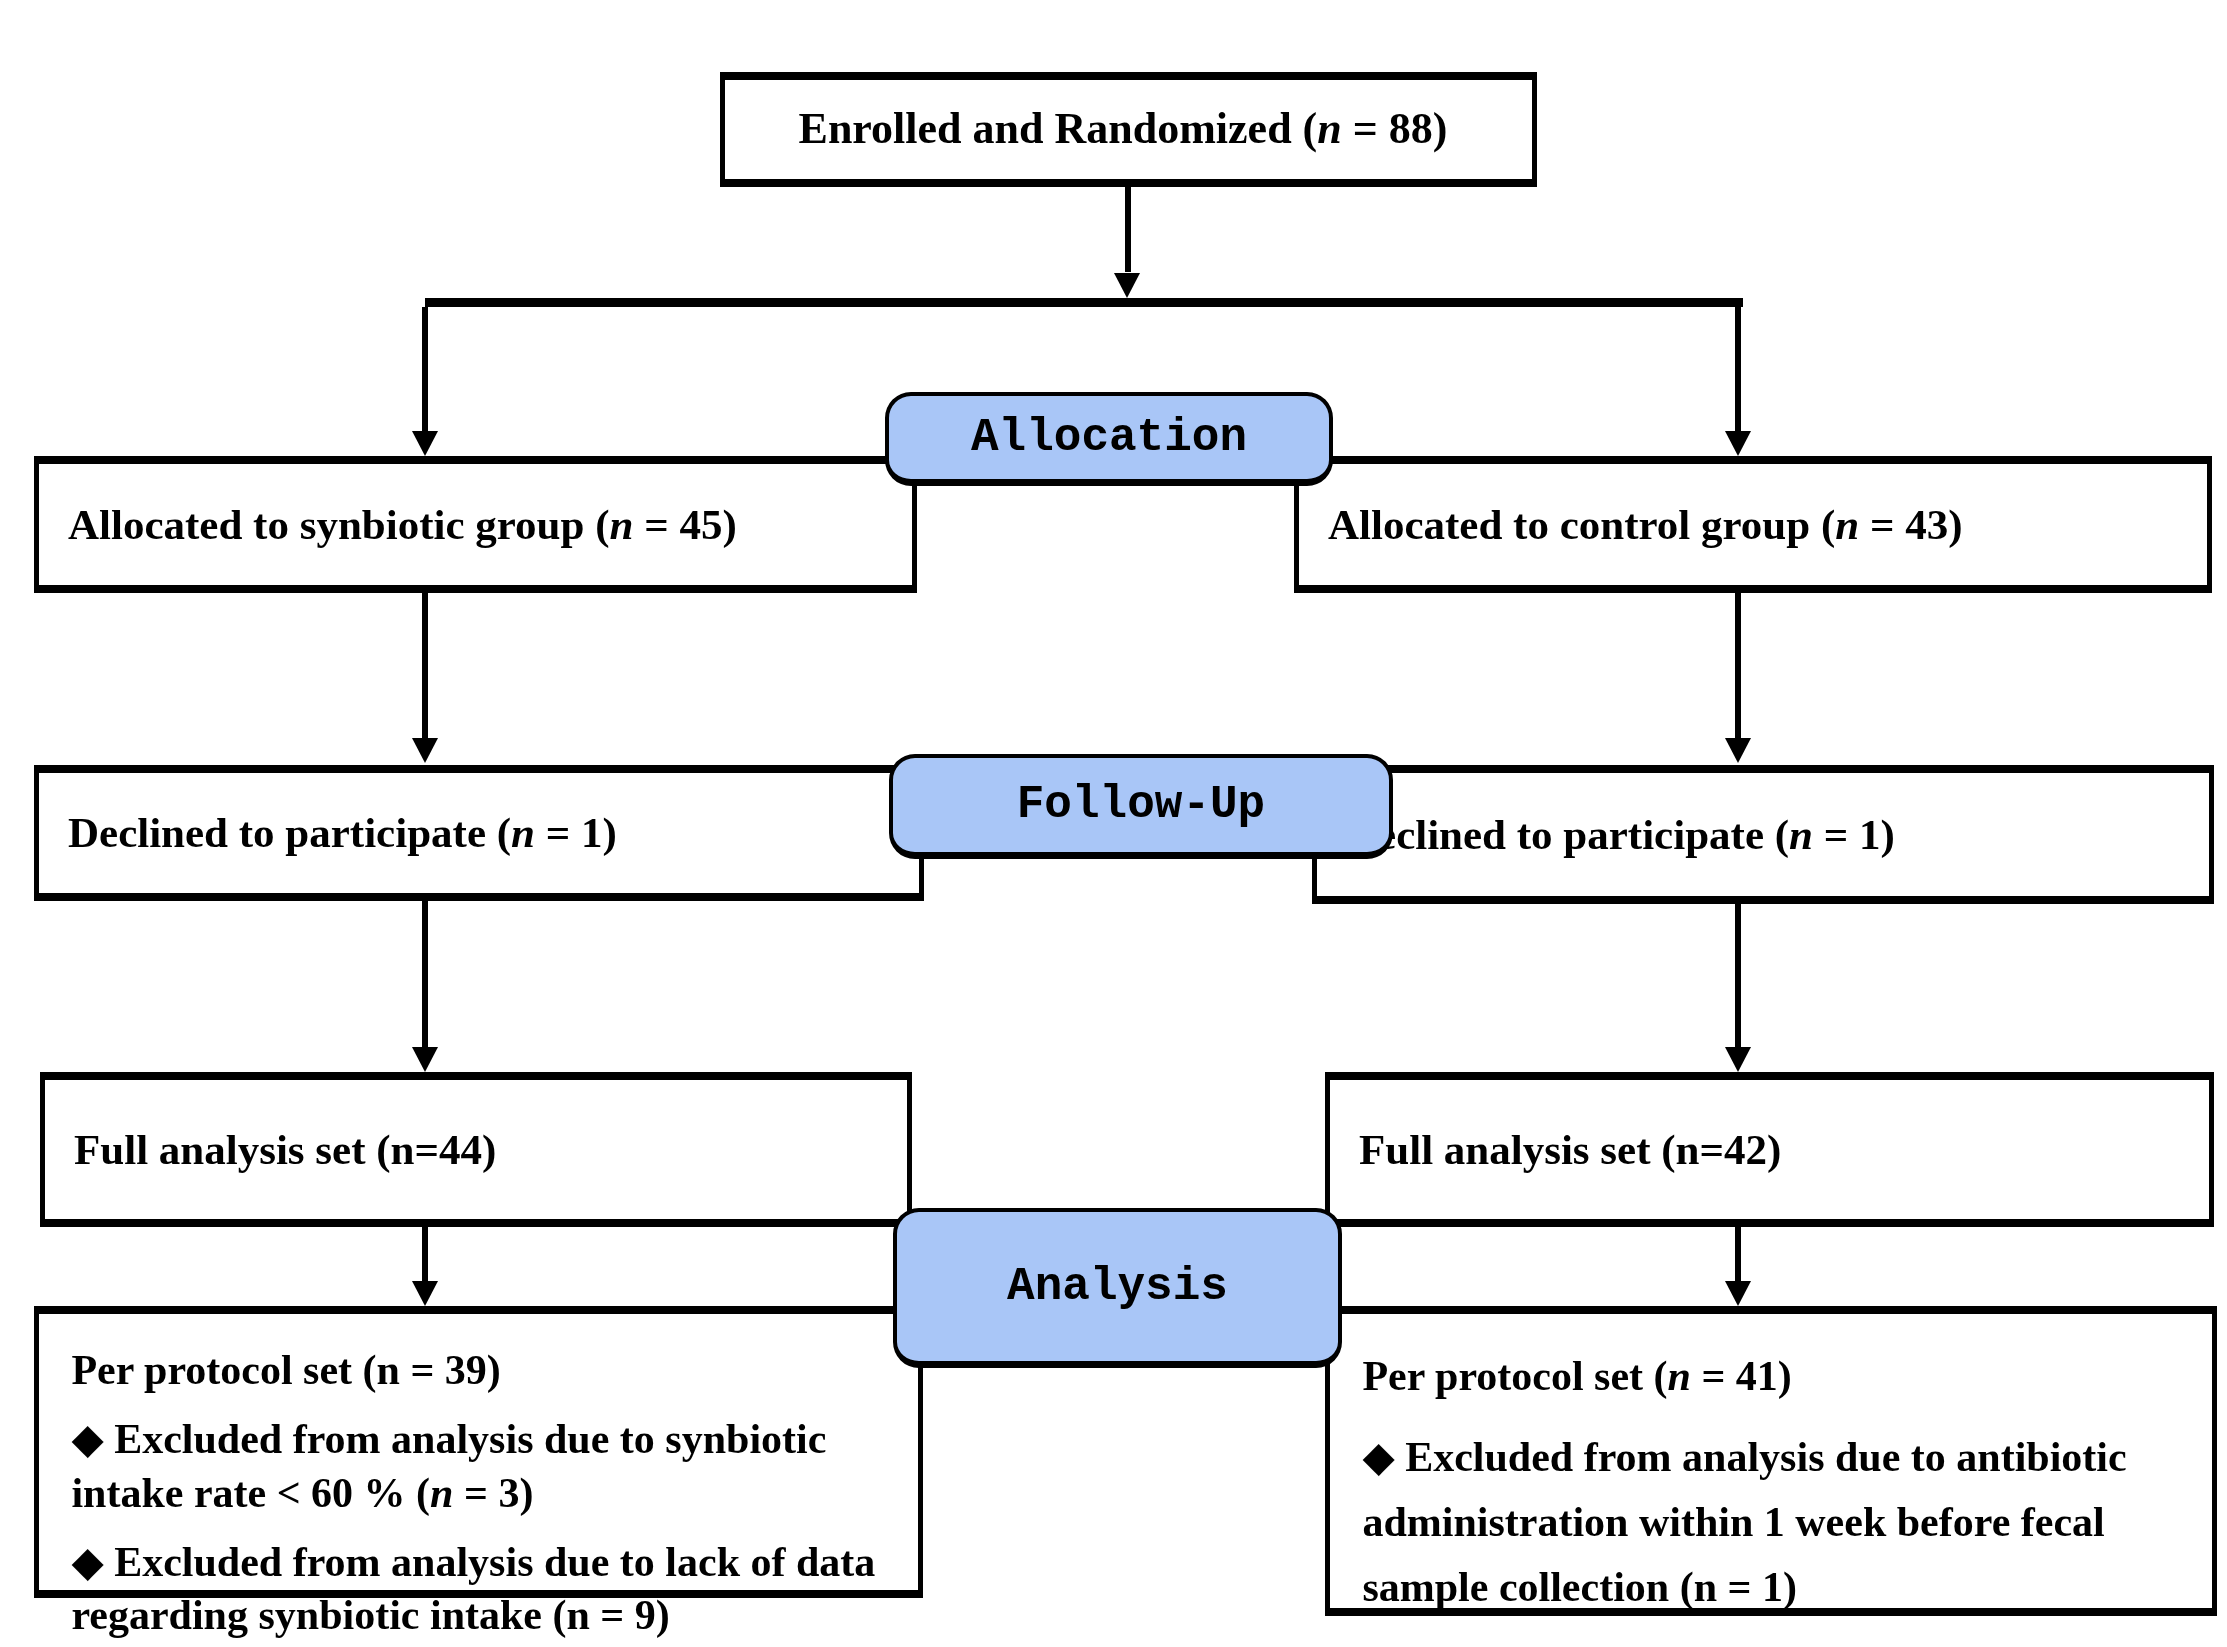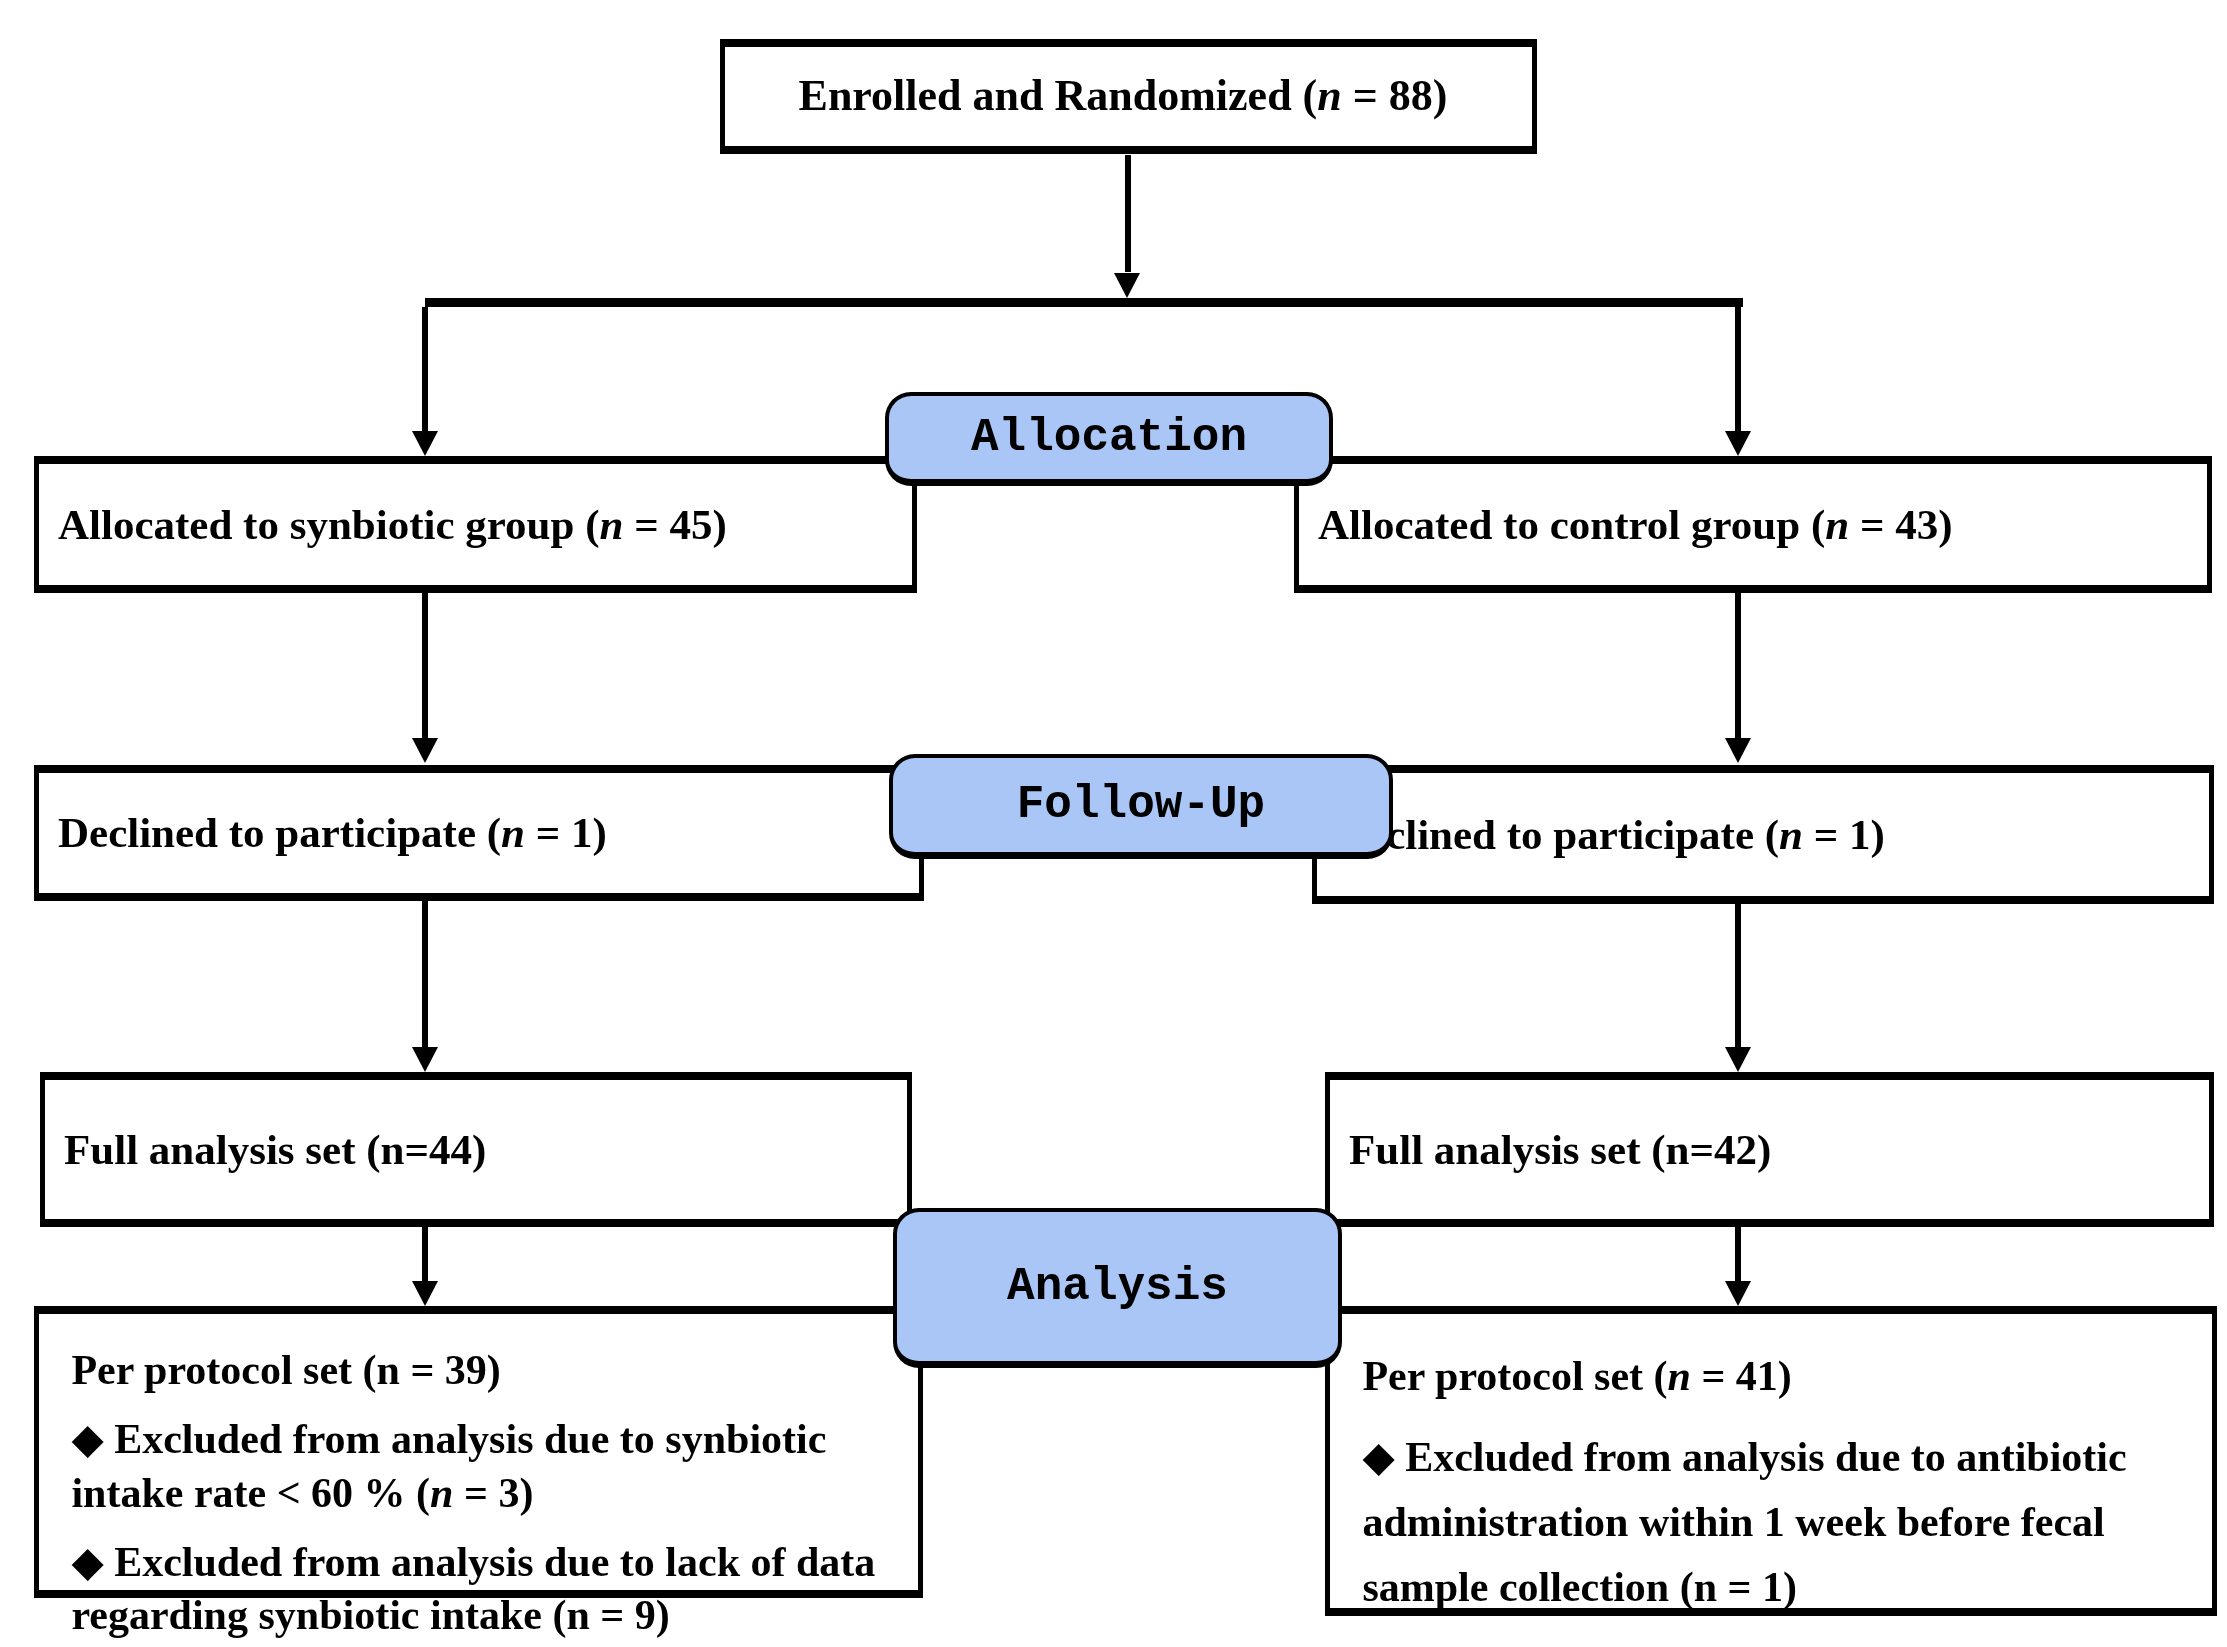--- a/index.html
+++ b/index.html
@@ -7,22 +7,22 @@
     width:2227px;height:1648px;position:relative;background:#ffffff;
     font-family:"Liberation Serif","DejaVu Serif",serif;
     font-weight:bold;color:#000;overflow:hidden;
   }
   .box{
     position:absolute;background:#fff;border:5.5px solid #000;
     border-top-width:8.7px;border-bottom-width:8.7px;
     box-sizing:border-box;display:flex;align-items:center;
     font-size:43px;z-index:2;line-height:1.15;
   }
-  .box .txt{padding-left:19px;padding-right:11px;}
-  .box.center{justify-content:center;font-size:44px;}
+  .box .txt{padding-left:29px;padding-right:11px;}
+  .box.center{justify-content:center;font-size:44px;margin-top:33px;}
   .box.center .txt{padding-left:0;}
   .stage{
     position:absolute;background:var(--stage-fill,#a9c6f7);
     border:4.4px solid #000;border-bottom-width:7.7px;border-radius:26px;
     box-sizing:border-box;display:flex;align-items:center;justify-content:center;
     font-size:46px;z-index:6;font-family:Liberation Mono, monospace;
   }
   .ppbox{
     position:absolute;background:#fff;border:5.5px solid #000;
     border-top-width:8.7px;border-bottom-width:8.7px;

